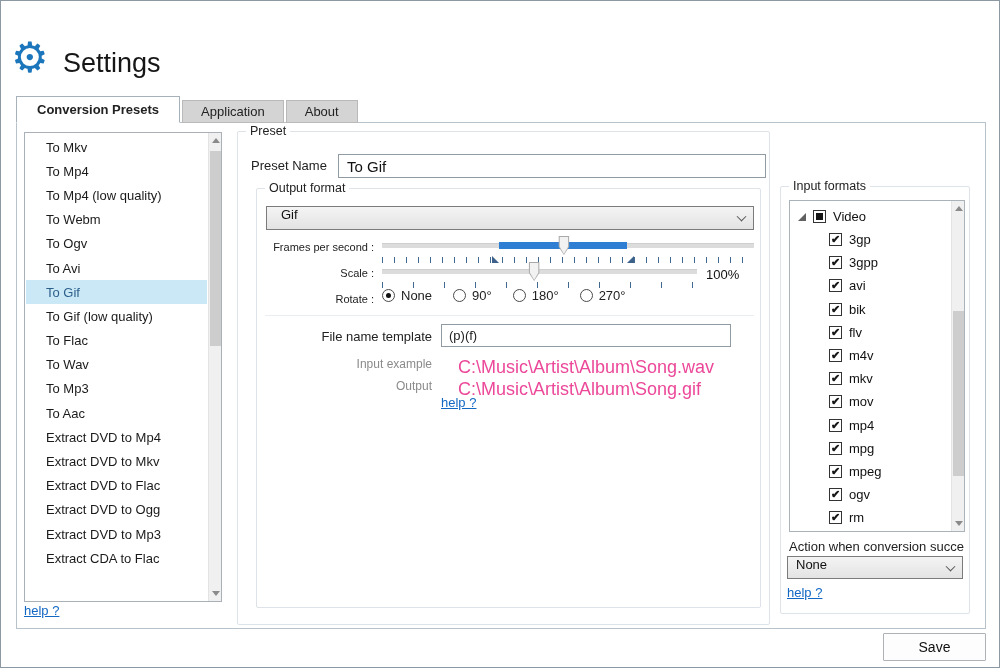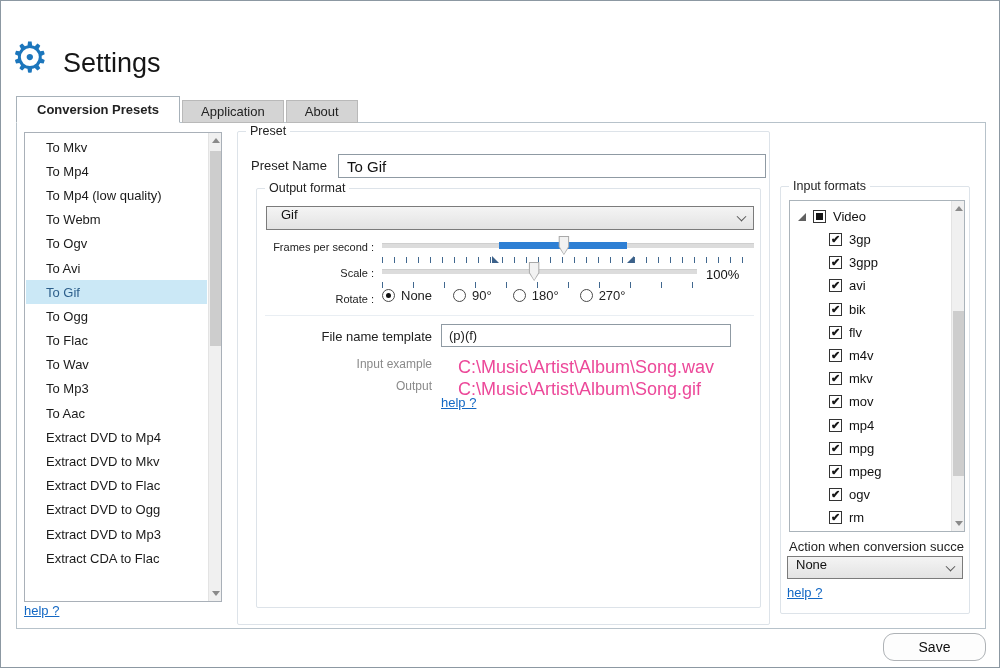--- a/index.html
+++ b/index.html
@@ -107,21 +107,21 @@
   .checkbox { width:13px; height:13px; border:1px solid #333; background:#fff; position:relative; flex:0 0 auto; display:flex; align-items:center; justify-content:center; }
   .checkbox .inner-sq { width:7px; height:7px; background:#161616; }
   .checkbox .check { font-size:11px; font-weight:bold; color:#161616; line-height:1; }
   .tree-row { height:23.2px; display:flex; align-items:center; gap:7px; padding-left:38px; font-size:13px; color:#111; }
 
   .action-label { position:absolute; left:8px; top:352px; width:176px; font-size:13px; color:#222; white-space:nowrap; overflow:hidden; }
   .action-combo { left:6px; top:369px; width:176px; height:23px; padding-left:8px; }
   .help-right { position:absolute; left:6px; top:398px; }
 
   
-  .save-btn { position:absolute; left:882px; top:632px; width:103px; height:28px; background:#fdfdfd; border:1px solid #aeb2b6; border-radius:11px; display:flex; align-items:center; justify-content:center; font-size:14px; color:#111; }
+  .save-btn { position:absolute; left:882px; top:632px; width:103px; height:28px; background:#fdfdfd; border:1px solid #aeb2b6; border-radius:1px; display:flex; align-items:center; justify-content:center; font-size:14px; color:#111; }
 </style>
 </head>
 <body>
 
 <div class="window">
 
 
   <div class="gear">⚙</div>
   <div class="page-title">Settings</div>
 
@@ -157,24 +157,24 @@
           </div>
 
           <div class="preset-row">
             <span>To Avi</span>
           </div>
 
           <div class="preset-row selected">
             <span>To Gif</span>
           </div>
 
-
-          <div class="preset-row">
-            <span>To Ogg</span>
-          </div>
+          <div class="preset-row">
+            <span>To Gif (low quality)</span>
+          </div>
+
 
           <div class="preset-row">
             <span>To Flac</span>
           </div>
 
           <div class="preset-row">
             <span>To Wav</span>
           </div>
 
           <div class="preset-row">

